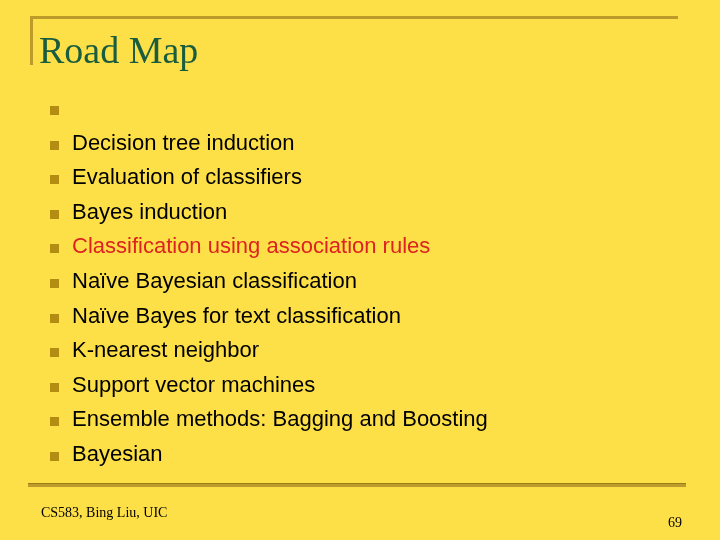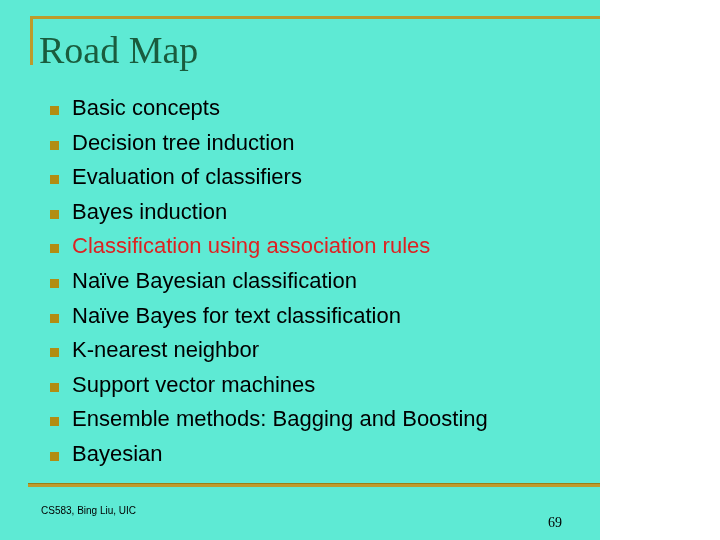--- a/index.html
+++ b/index.html
@@ -2,23 +2,23 @@
 <html><head>
 <meta charset="utf-8">
 <style>
   html, body {
     margin: 0;
     padding: 0;
     background: #ffffff;
   }
   .slide {
     position: relative;
-    width: 600px;
+    width: 720px;
     height: 540px;
-    background: #5eead4;
+    background: #fde047;
     overflow: hidden;
     font-family: "Liberation Sans", sans-serif;
   }
   
   .title-rule-h {
     position: absolute;
     left: 30px;
     top: 16px;
     width: 648px;
     height: 3px;
@@ -79,22 +79,22 @@
     top: 483px;
     width: 658px;
     height: 3px;
     background: #bd9b2b;
     border-top: 1px solid #9a7d16;
   }
   .footer-left {
     position: absolute;
     left: 41px;
     top: 505px;
-    font-family: Liberation Sans, sans-serif;
-    font-size: 10px;
+    font-family: Liberation Serif, serif;
+    font-size: 14px;
     color: #000000;
   }
   .footer-page {
     position: absolute;
     right: 38px;
     top: 505px;
     font-family: "Liberation Serif", serif;
     font-size: 14px;
     color: #000000;
     margin-top: 10px;
@@ -106,21 +106,20 @@
 <div class="slide">
 
   <div class="title-rule-h"></div>
   <div class="title-rule-v"></div>
 
   <h1 class="slide-title">Road Map</h1>
 
   <ul class="bullet-list">
     <li>
       <span class="bullet-square"></span>
-      <span class="bullet-text">Basic concepts</span>
     </li>
     <li>
       <span class="bullet-square"></span>
       <span class="bullet-text">Decision tree induction</span>
     </li>
     <li>
       <span class="bullet-square"></span>
       <span class="bullet-text">Evaluation of classifiers</span>
     </li>
     <li>

